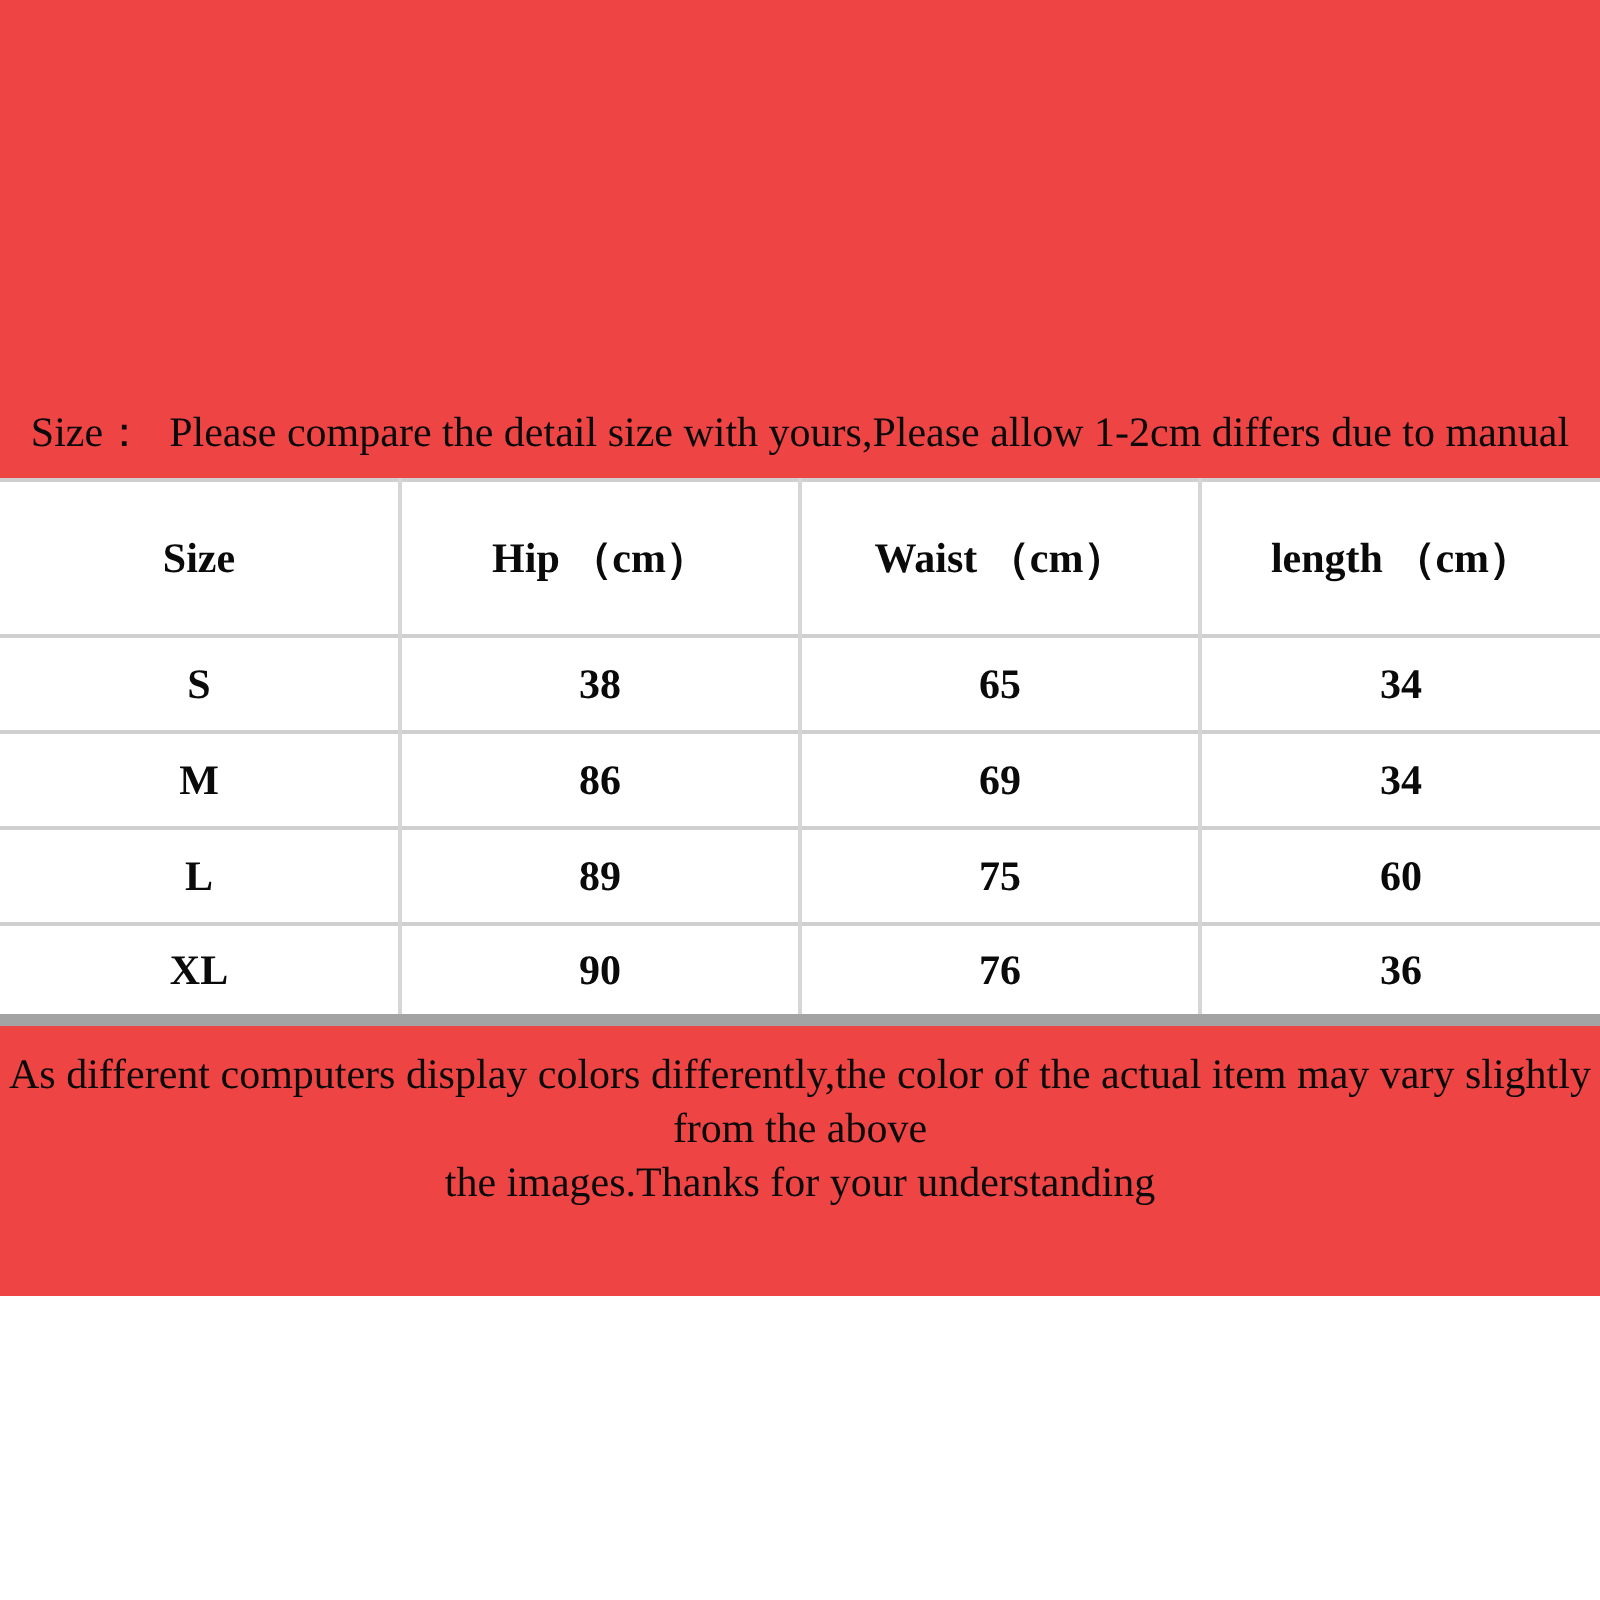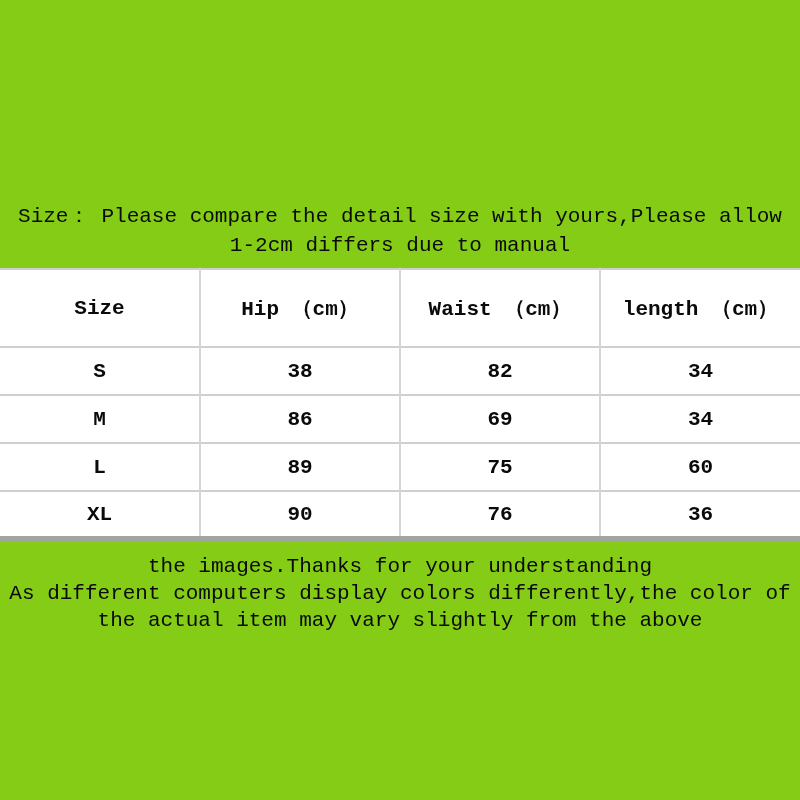--- a/index.html
+++ b/index.html
@@ -7,23 +7,22 @@
     width: 800px;
     height: 800px;
     background: #ffffff;
     font-family: "Liberation Serif", "DejaVu Serif", "DejaVu Sans", serif;
     color: #0a0a0a;
     overflow: hidden;
   }
   .canvas {
     position: relative;
     width: 800px;
-    height: 800px;
-    background: #84cc16;
-    font-family: Liberation Mono, monospace;
+    height: 648px;
+    background: #ef4444;
   }
   .intro {
     padding-top: 202px;
     text-align: center;
     font-size: 21px;
     line-height: 29px;
     color: #0a0a0a;
   }
   .intro .label { margin-right: 12px; }
   table.size-table {
@@ -78,21 +77,21 @@
     <tbody>
       <tr class="header-row">
         <th>Size</th>
         <th>Hip （cm）</th>
         <th>Waist （cm）</th>
         <th>length （cm）</th>
       </tr>
       <tr class="data-row">
         <td>S</td>
         <td>38</td>
-        <td>82</td>
+        <td>65</td>
         <td>34</td>
       </tr>
       <tr class="data-row">
         <td>M</td>
         <td>86</td>
         <td>69</td>
         <td>34</td>
       </tr>
       <tr class="data-row">
         <td>L</td>
@@ -103,17 +102,17 @@
       <tr class="data-row">
         <td>XL</td>
         <td>90</td>
         <td>76</td>
         <td>36</td>
       </tr>
     </tbody>
   </table>
 
   <div class="footer">
+    <div>As different computers display colors differently,the color of the actual item may vary slightly from the above</div>
     <div>the images.Thanks for your understanding</div>
-    <div>As different computers display colors differently,the color of the actual item may vary slightly from the above</div>
   </div>
 
 </div>
 
 </body></html>

